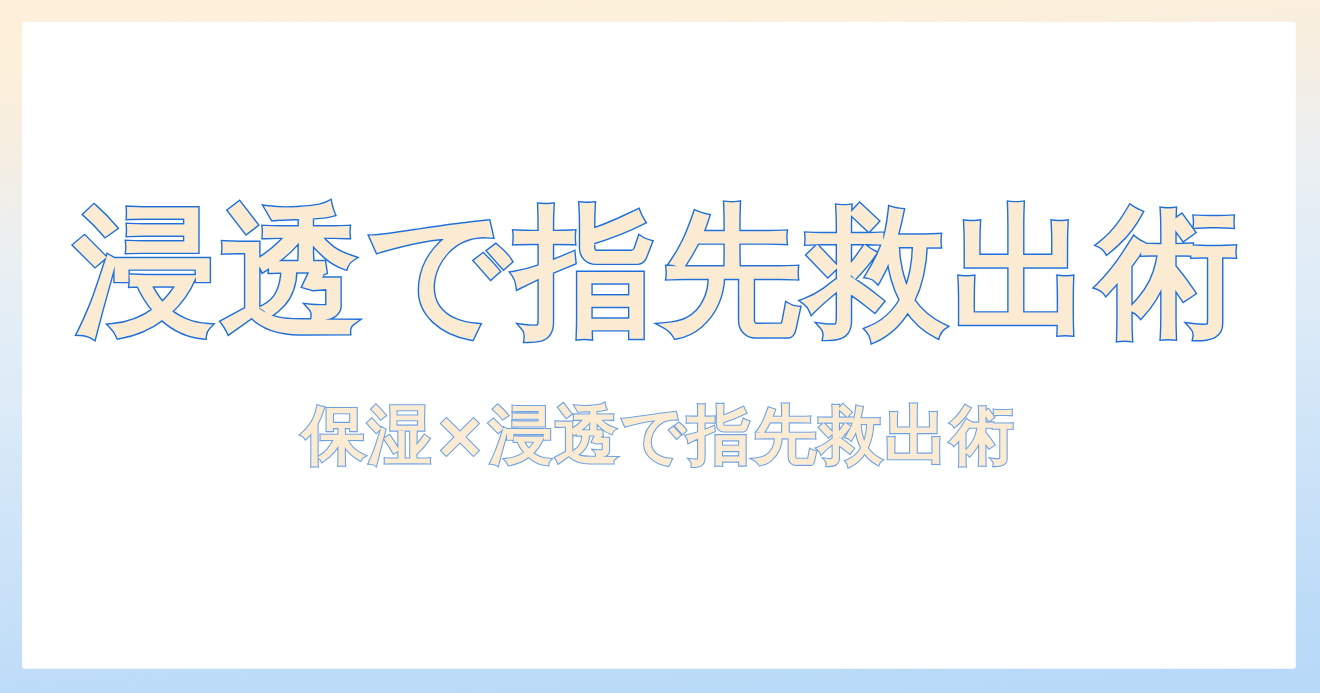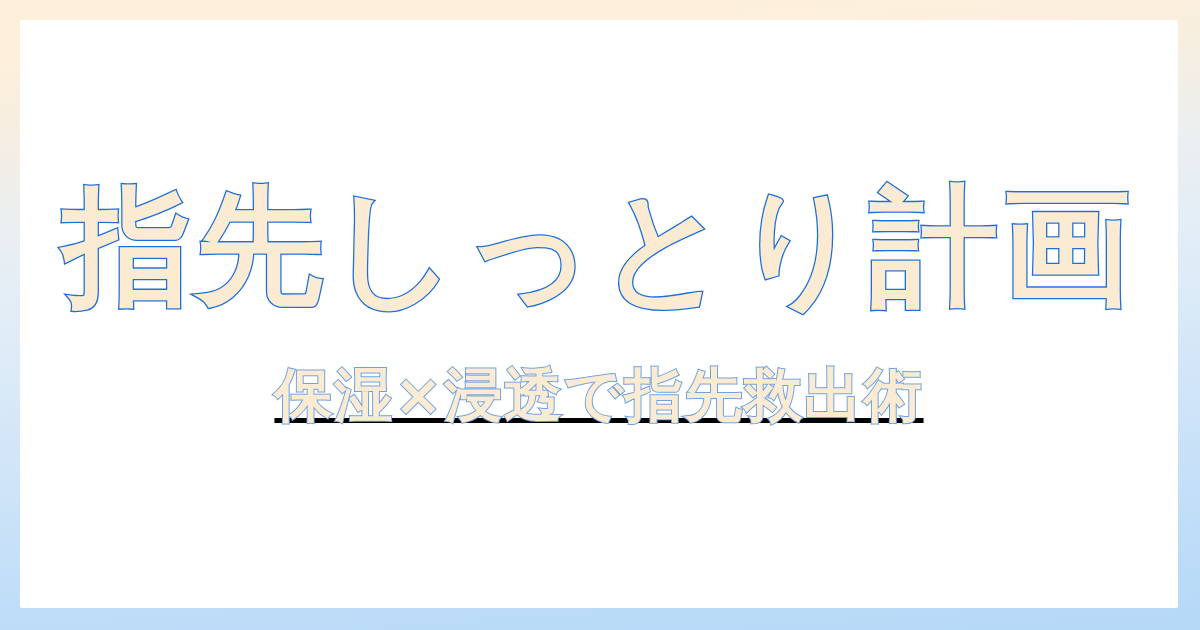--- a/index.html
+++ b/index.html
@@ -72,21 +72,20 @@
     color: #fbebd2;
     -webkit-text-stroke: 2.6px #1e6fd9;
     paint-order: stroke fill;
     text-rendering: geometricPrecision;
   }
 
   
   #subtitle-row {
     margin-top: 42px;
     white-space: nowrap;
-    text-decoration: underline;
   }
   .subtitle-text {
     display: block;
     font-family: "DejaVu Sans", "Liberation Sans", sans-serif;
     font-size: 58px;
     font-weight: 700;
     line-height: 1.2;
     letter-spacing: 0.03em;
     color: #fbebd2;
     -webkit-text-stroke: 2px #6fa2e2;
@@ -97,21 +96,21 @@
 </head>
 <body>
 
 <div id="banner">
 
   <div id="card">
 
     <div id="text-stack">
 
       <div id="title-row">
-        <span class="title-text">指先しっとり計画</span>
+        <span class="title-text">浸透で指先救出術</span>
       </div>
 
       <div id="subtitle-row">
         <span class="subtitle-text">保湿×浸透で指先救出術</span>
       </div>
 
     </div>
 
   </div>
 

